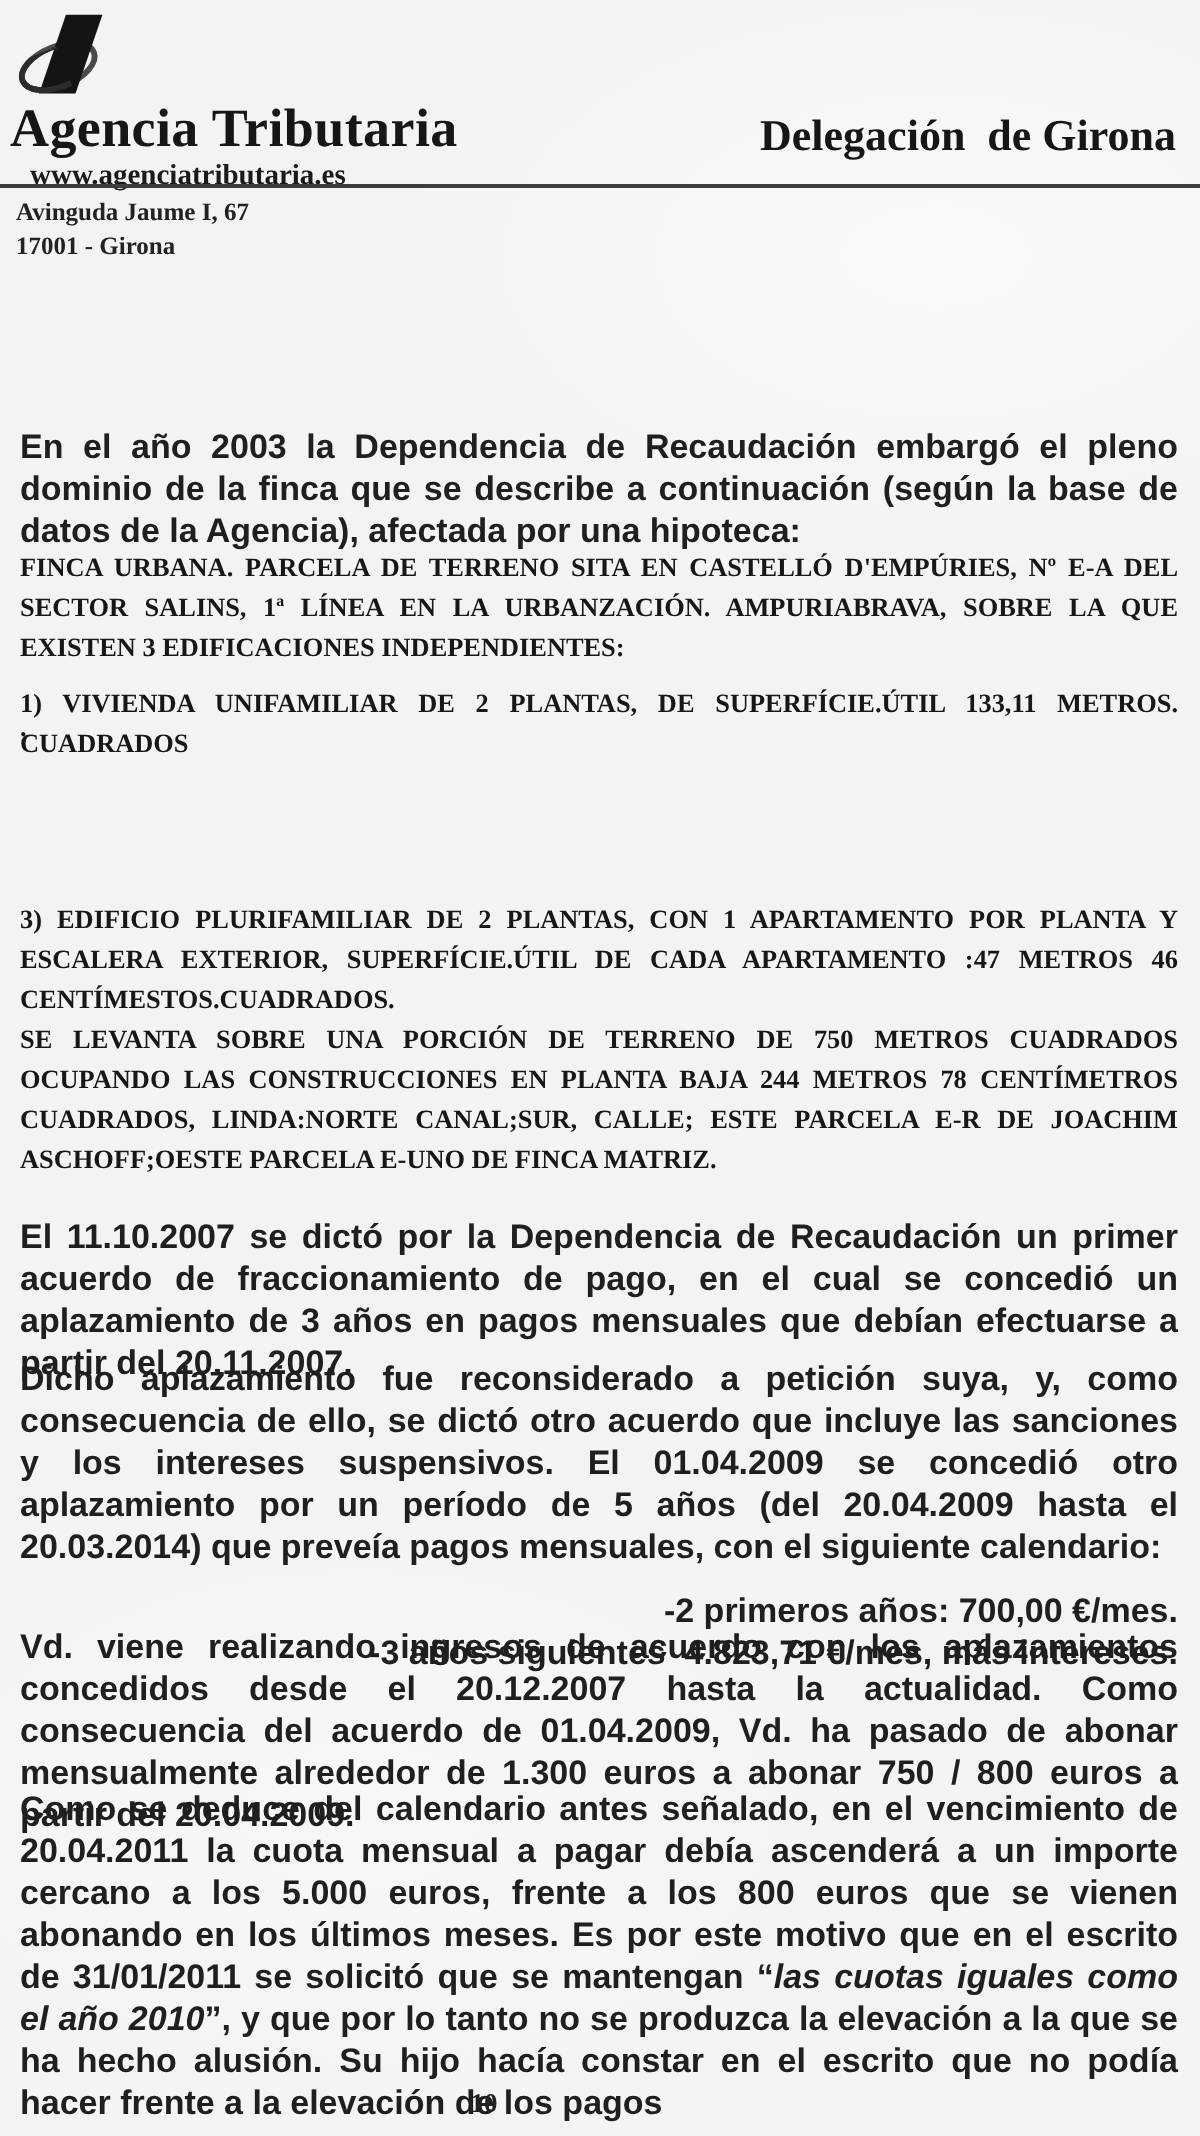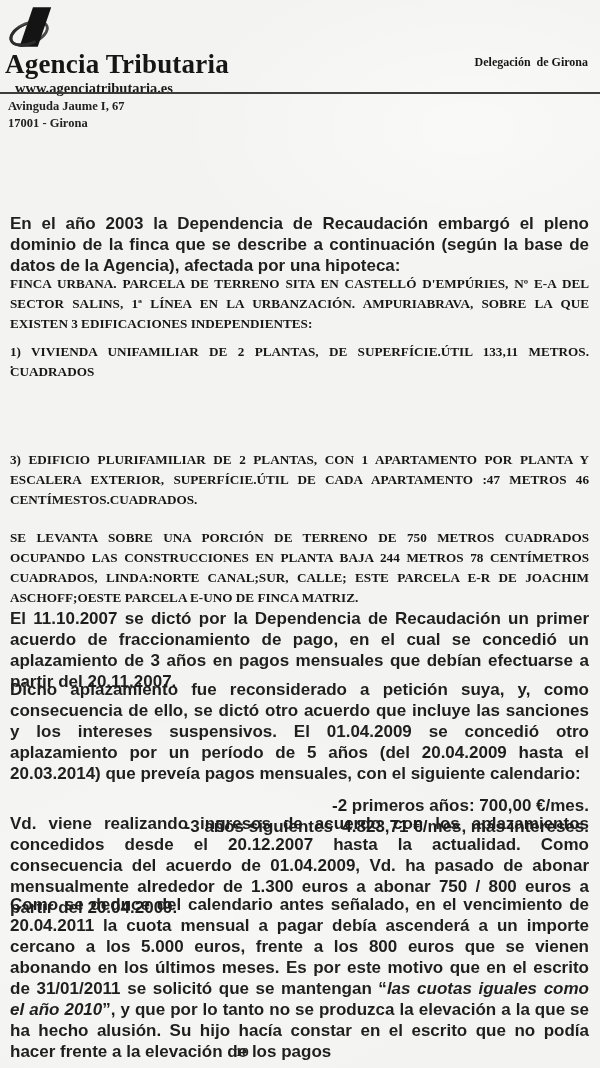--- a/index.html
+++ b/index.html
@@ -28,21 +28,21 @@
     font-size:27px; color:#161616; letter-spacing:.2px;
   }
   .website {
     position:absolute; left:15px; top:80px;
     font-family:"Liberation Serif", serif;
     font-size:14.5px; color:#1a1a1a;
   }
   .delegation {
     position:absolute; right:12px; top:55px;
     font-family:"Liberation Serif", serif;
-    font-size:12px; color:#161616;
+    font-size:22px; color:#161616;
     white-space:pre-wrap;
   }
   .rule {
     position:absolute; left:0; right:0; top:92px;
     height:2px; background:#3d3d3d;
   }
   .addr { position:absolute; left:8px; font-family:"Liberation Serif", serif; font-size:12.5px; color:#222; }
   .addr1 { top:99px; }
   .addr2 { top:116px; }
 
@@ -57,21 +57,21 @@
     font-family:"Liberation Serif", serif;
     font-size:13.2px; line-height:20px;
     text-align:justify; color:#171717;
   }
   .p-intro      { top:196px; }
   .p-finca      { top:261px; }
   .p-item1      { top:329px; }
   .p-item1dot   { top:344px; line-height:14px; }
   .p-item2      { top:359px; }
   .p-item3      { top:437px; }
-  .p-footprint  { top:515px; }
+  .p-footprint  { top:497px; }
   .p-acuerdo1   { top:591px; }
   .p-acuerdo2   { top:662px; }
   .p-calendar   { top:784px; text-align:right;margin-top:11px; }
   .calendar-line { white-space:pre-wrap; }
   .p-vd         { top:796px; }
   .p-como       { top:877px; }
   .quote-italic { font-style:italic; }
 
   .page-number {
     position:absolute; left:0; width:484px; top:1044px;

